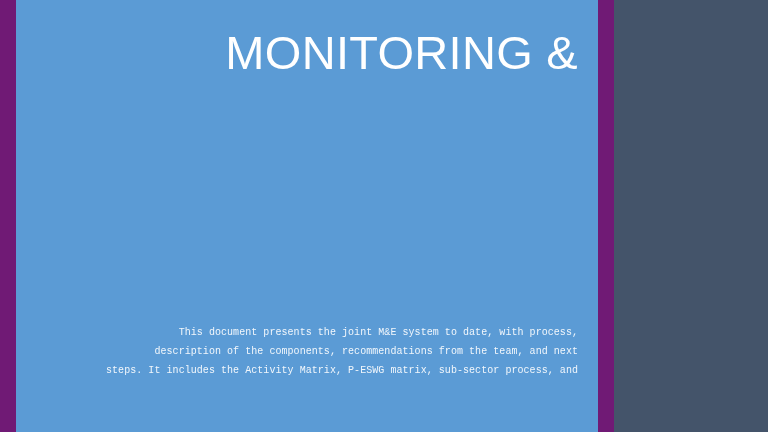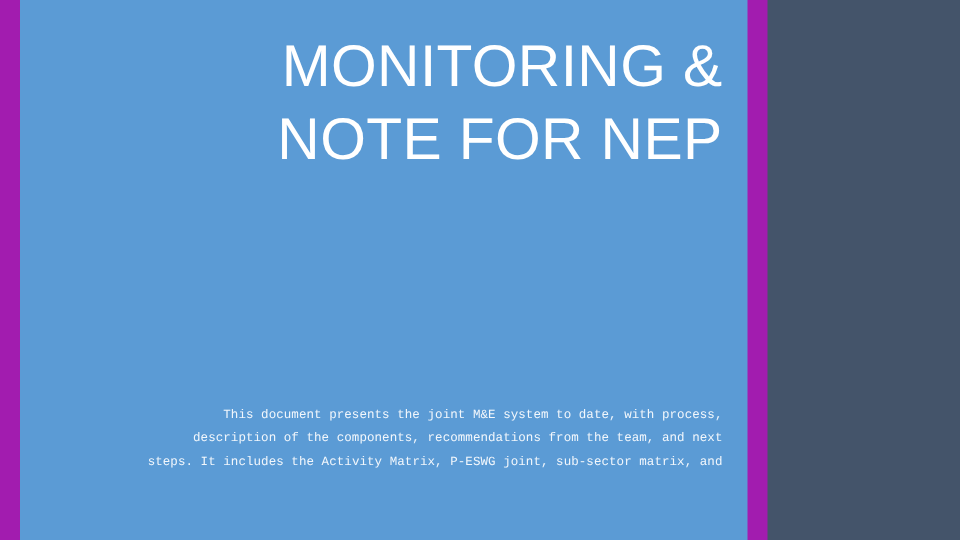--- a/index.html
+++ b/index.html
@@ -72,29 +72,28 @@
     font-size: 10px;
     line-height: 19.2px;
     font-weight: 400;
     letter-spacing: 0.05px;
     white-space: nowrap;
   }
 </style>
 </head>
 <body>
 
-<div id="slide" style="background: #a21caf;">
+<div id="slide" style="background: #701a75;">
 
   <div id="blue-panel" style="background: rgb(91, 155, 213);"></div>
   <div id="dark-panel" style="background: rgb(68, 84, 106);"></div>
 
   <div id="title-block">
     <span class="title-line" style="color: rgb(255, 255, 255);">MONITORING &amp;</span>
-    <span class="title-line" style="color: rgb(255, 255, 255);">NOTE FOR NEP</span>
   </div>
 
   <div id="subtitle-block">
     <span class="subtitle-line" style="color: rgb(242, 247, 252);">This document presents the joint M&amp;E system to date, with process,</span>
     <span class="subtitle-line" style="color: rgb(242, 247, 252);">description of the components, recommendations from the team, and next</span>
-    <span class="subtitle-line" style="color: rgb(242, 247, 252);">steps. It includes the Activity Matrix, P-ESWG joint, sub-sector matrix, and</span>
+    <span class="subtitle-line" style="color: rgb(242, 247, 252);">steps. It includes the Activity Matrix, P-ESWG matrix, sub-sector process, and</span>
   </div>
 
 </div>
 
 </body></html>

